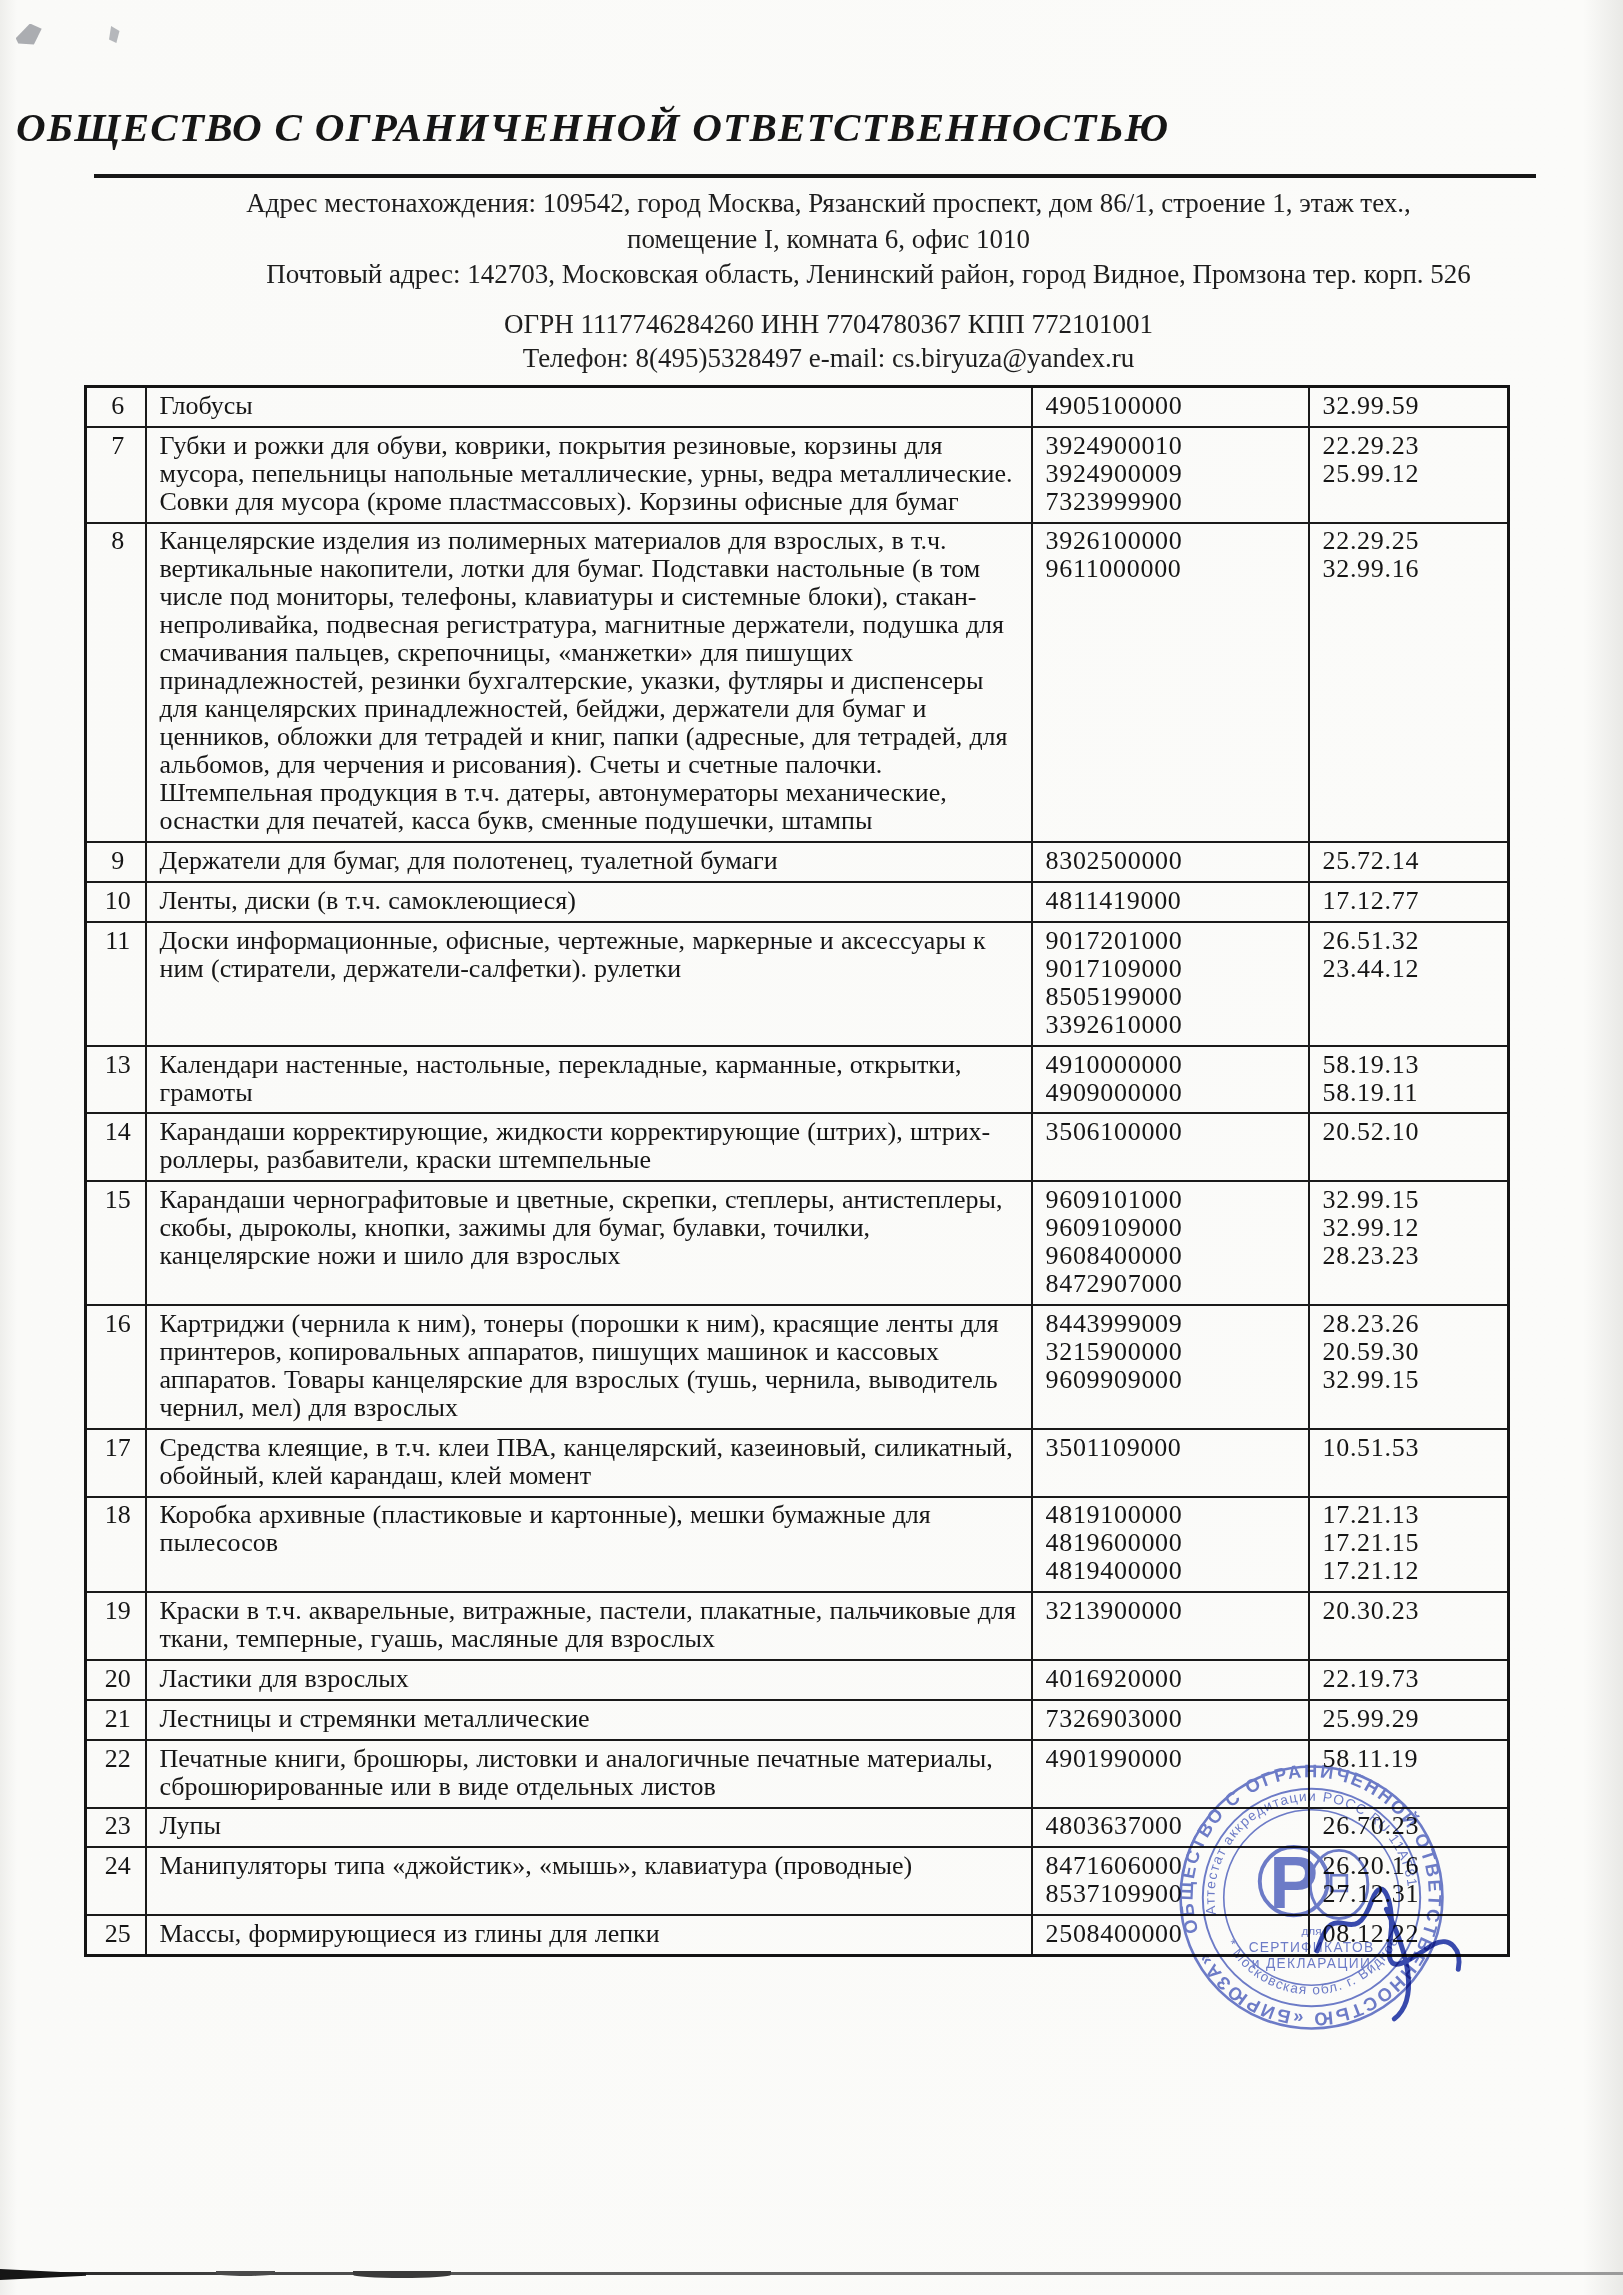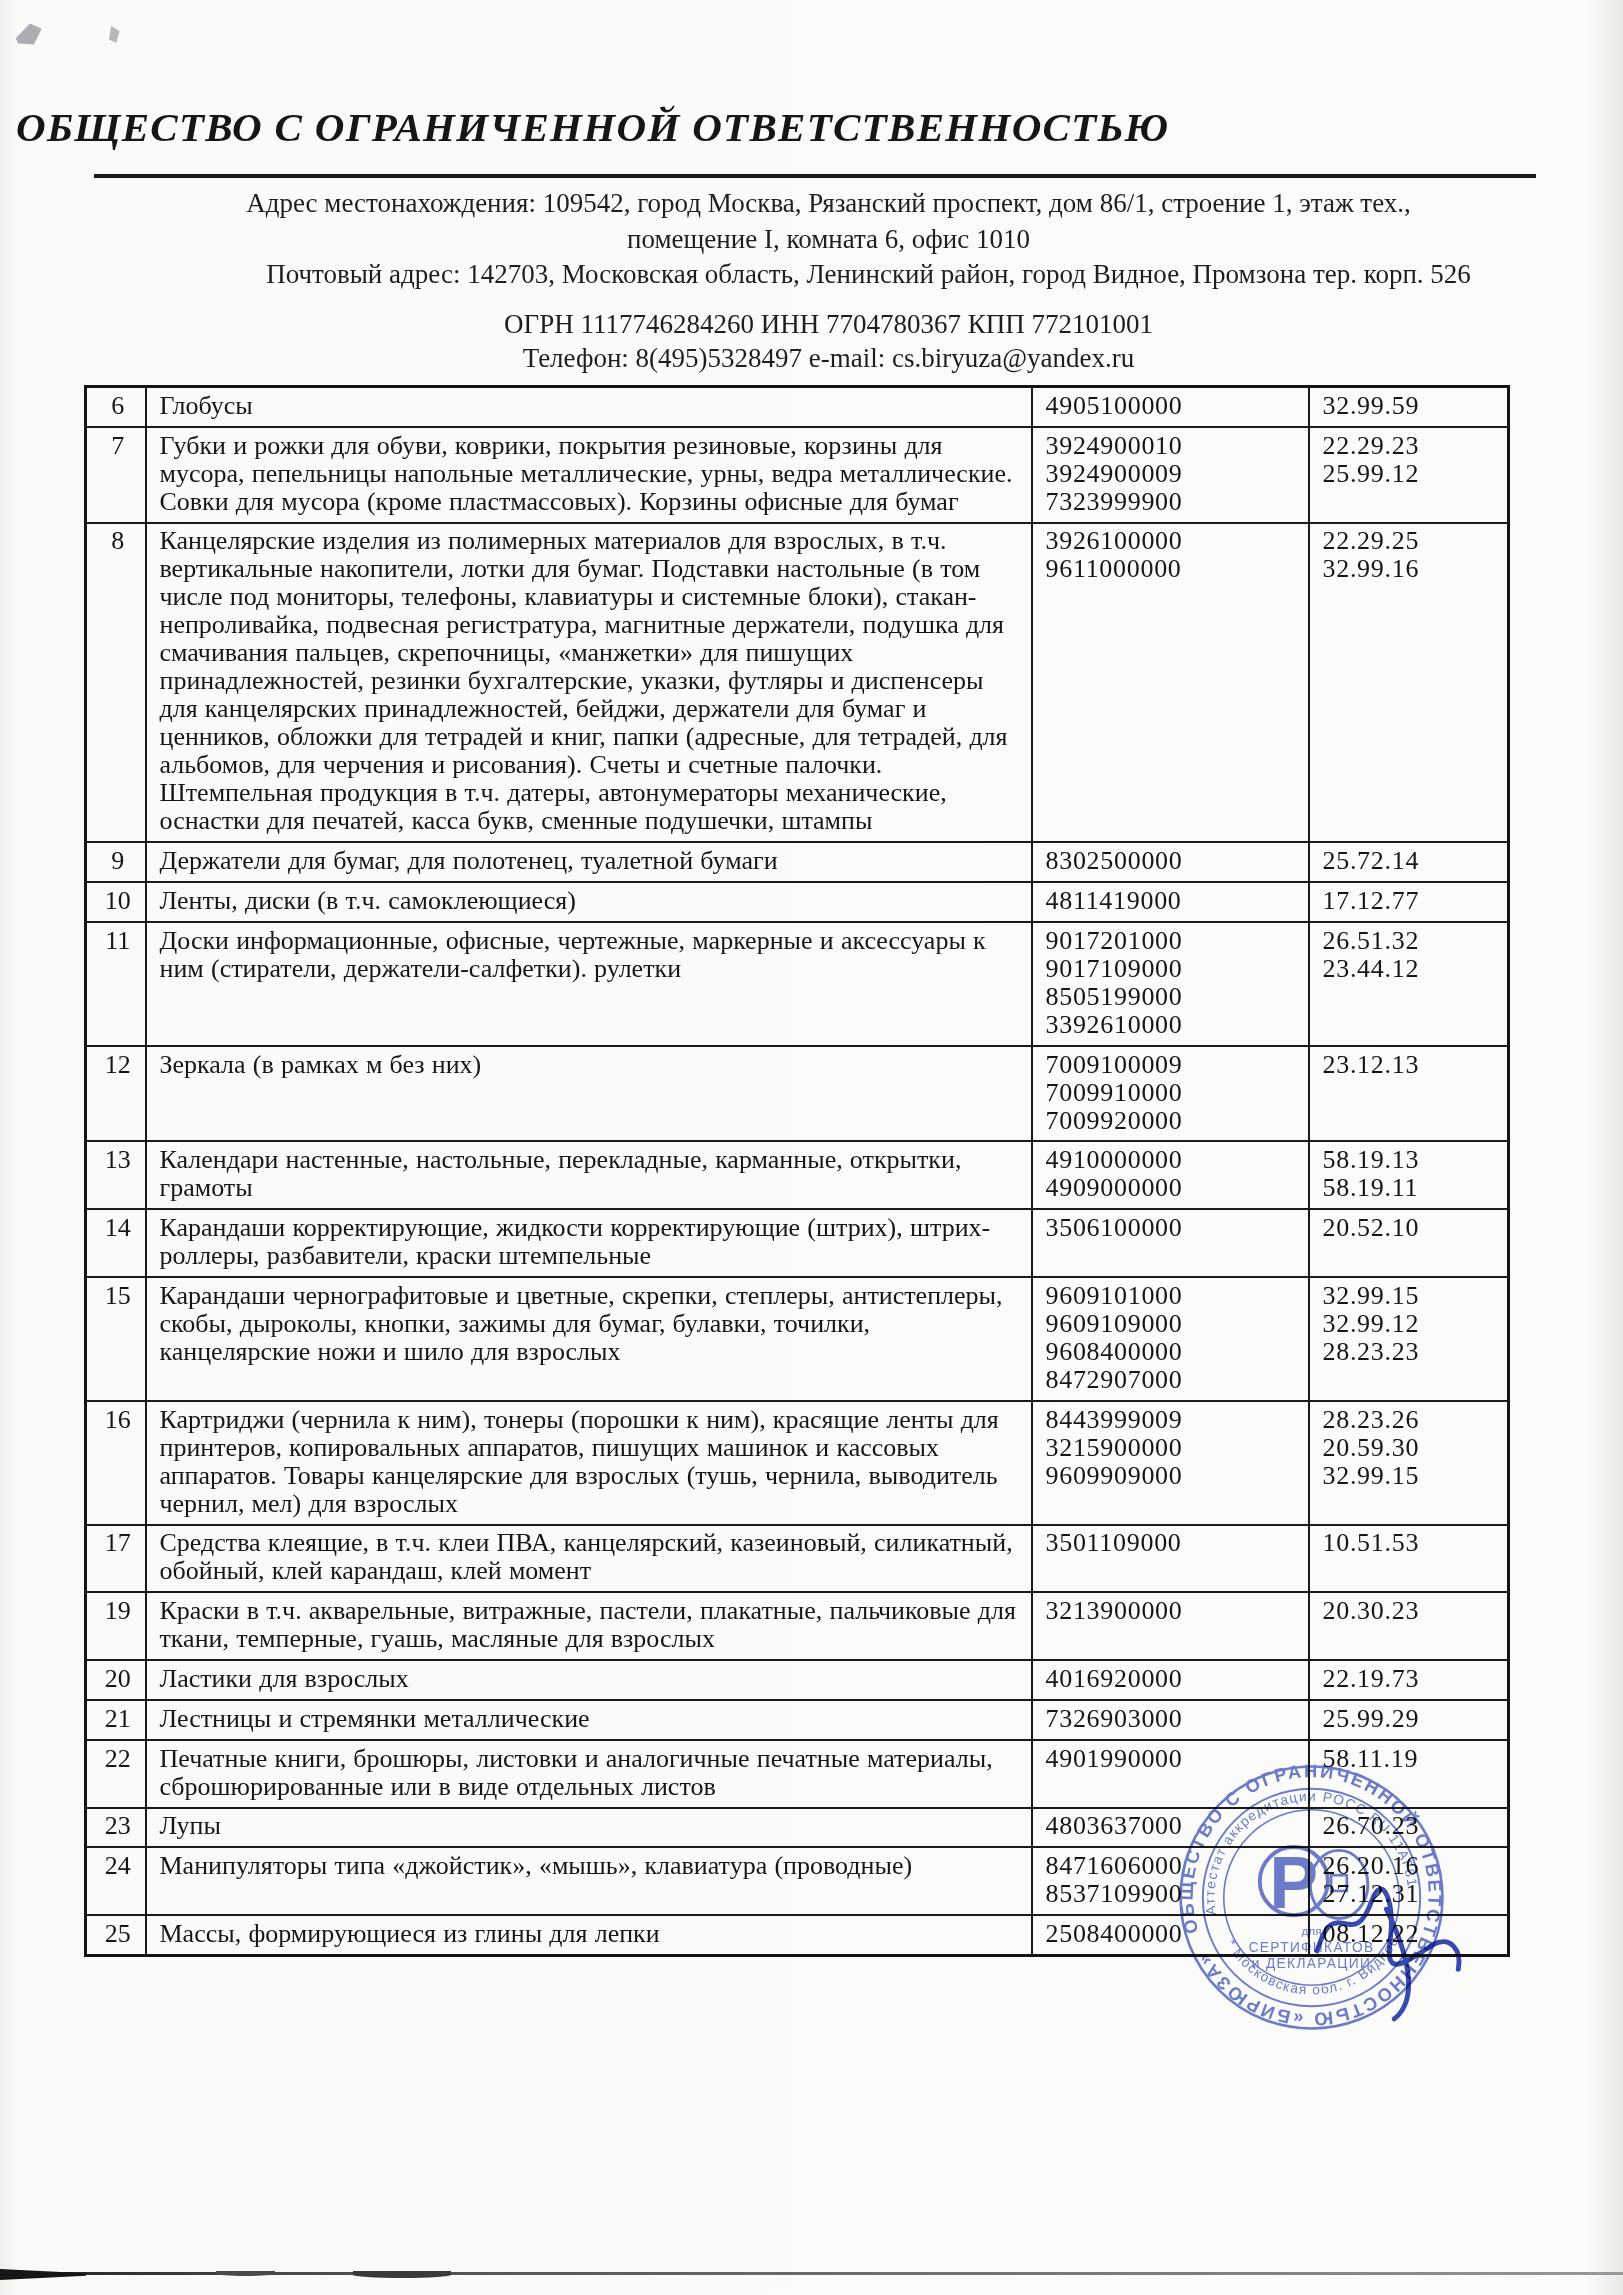--- a/index.html
+++ b/index.html
@@ -138,32 +138,20 @@
             <div class="code-line">9017109000</div>
             <div class="code-line">8505199000</div>
             <div class="code-line">3392610000</div>
           </td>
       <td class="c-okpd">
             <div class="okpd-line">26.51.32</div>
             <div class="okpd-line">23.44.12</div>
           </td>
     </tr>
 
-    <tr>
-      <td class="c-num">12</td>
-      <td class="c-desc">Зеркала (в рамках м без них)</td>
-      <td class="c-codes">
-            <div class="code-line">7009100009</div>
-            <div class="code-line">7009910000</div>
-            <div class="code-line">7009920000</div>
-          </td>
-      <td class="c-okpd">
-            <div class="okpd-line">23.12.13</div>
-          </td>
-    </tr>
 
     <tr>
       <td class="c-num">13</td>
       <td class="c-desc">Календари настенные, настольные, перекладные, карманные, открытки, грамоты</td>
       <td class="c-codes">
             <div class="code-line">4910000000</div>
             <div class="code-line">4909000000</div>
           </td>
       <td class="c-okpd">
             <div class="okpd-line">58.19.13</div>
@@ -217,20 +205,34 @@
       <td class="c-num">17</td>
       <td class="c-desc">Средства клеящие, в т.ч. клеи ПВА, канцелярский, казеиновый, силикатный, обойный, клей карандаш, клей момент</td>
       <td class="c-codes">
             <div class="code-line">3501109000</div>
           </td>
       <td class="c-okpd">
             <div class="okpd-line">10.51.53</div>
           </td>
     </tr>
 
+    <tr>
+      <td class="c-num">18</td>
+      <td class="c-desc">Коробка архивные (пластиковые и картонные), мешки бумажные для пылесосов</td>
+      <td class="c-codes">
+            <div class="code-line">4819100000</div>
+            <div class="code-line">4819600000</div>
+            <div class="code-line">4819400000</div>
+          </td>
+      <td class="c-okpd">
+            <div class="okpd-line">17.21.13</div>
+            <div class="okpd-line">17.21.15</div>
+            <div class="okpd-line">17.21.12</div>
+          </td>
+    </tr>
 
     <tr>
       <td class="c-num">19</td>
       <td class="c-desc">Краски в т.ч. акварельные, витражные, пастели, плакатные, пальчиковые для ткани, темперные, гуашь, масляные  для взрослых</td>
       <td class="c-codes">
             <div class="code-line">3213900000</div>
           </td>
       <td class="c-okpd">
             <div class="okpd-line">20.30.23</div>
           </td>

